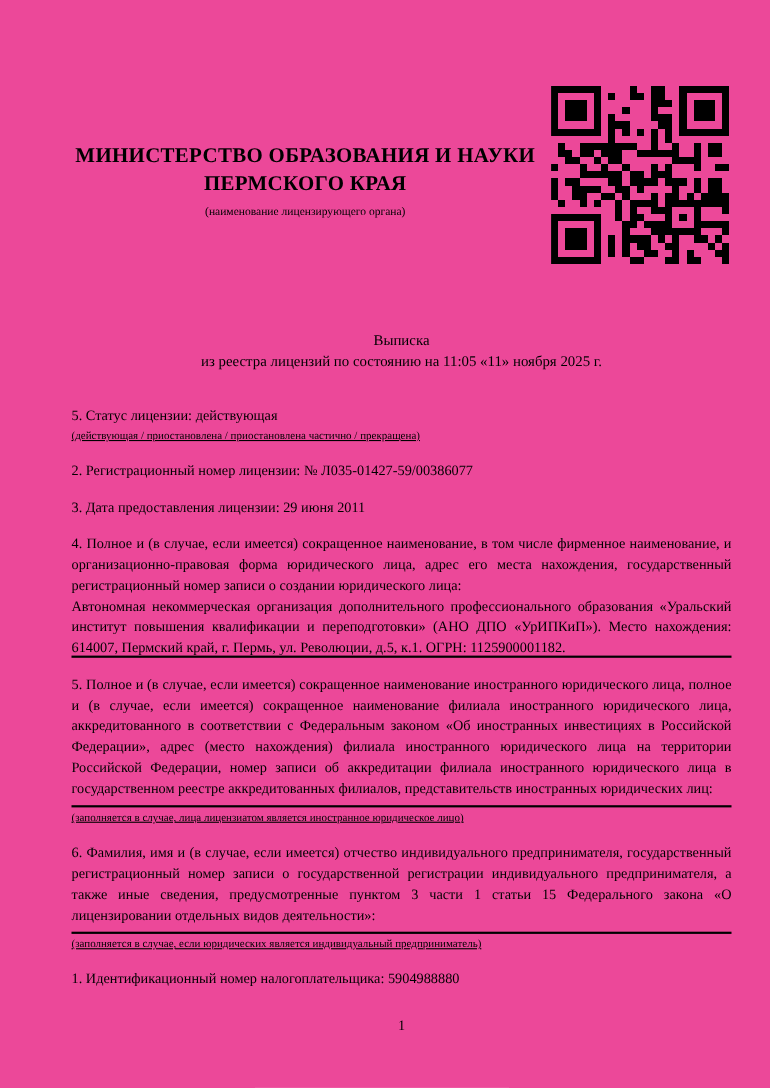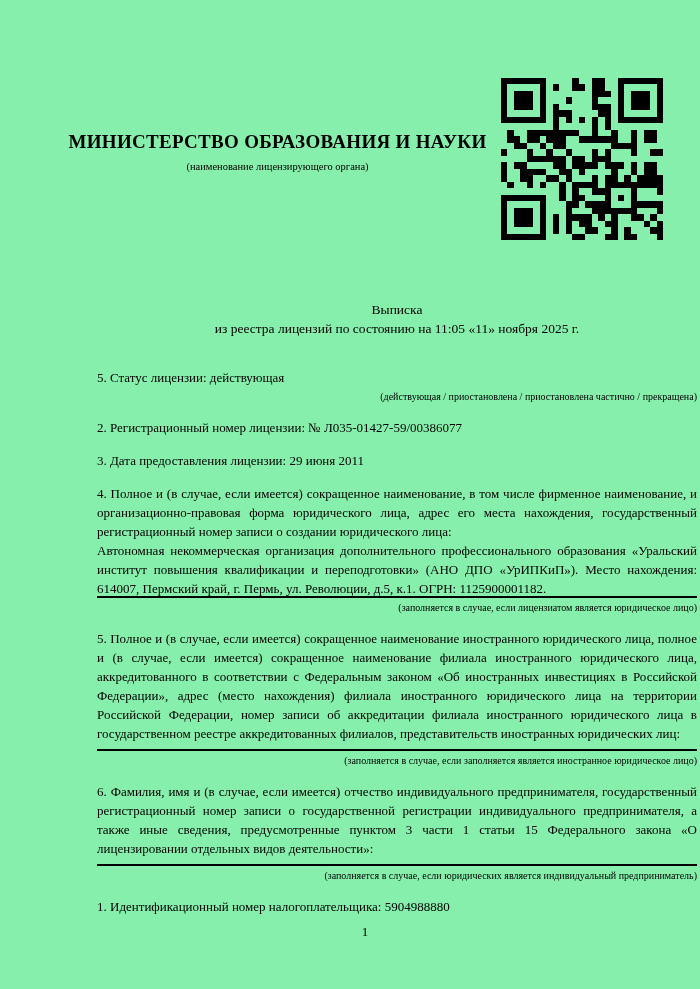--- a/index.html
+++ b/index.html
@@ -1,45 +1,45 @@
 <!DOCTYPE html>
 <html lang="ru"><head>
 <meta charset="utf-8">
 <style>
   html,body{margin:0;padding:0;background:#ffffff;}
   .page{
     position:relative;
     width:700px;height:989px;
-    background:#86efac;
+    background:#ec4899;
     color:#000;
     font-family:"Liberation Serif", serif;
     overflow:hidden;
   }
   
   .header{
     position:absolute;left:65px;top:129px;width:425px;
     text-align:center;
   }
   .org-name{font-weight:700;font-size:19px;line-height:26px;letter-spacing:.3px;}
   .org-caption{font-size:10.5px;line-height:13px;margin-top:5px;}
   
   .qr{position:absolute;left:501px;top:78px;width:162px;height:162px;}
   .qr svg{display:block;}
   
   .content{
     position:absolute;left:65px;top:300px;width:600px;
-    font-size:13px;line-height:19px;margin-left:32px;
+    font-size:13px;line-height:19px;
   }
   .doc-title{text-align:center;font-size:13.5px;margin-bottom:30px;}
   .item{margin-bottom:14px;}
   .item-text{text-align:justify;}
   .blank-line{height:8px;}
   .rule{border-top:2px solid #000;height:0;line-height:0;margin-top:-2px;}
   .item-caption{
-    text-align:right;font-size:10px;line-height:15px;margin-top:2px;
+    text-align:left;font-size:10px;line-height:15px;margin-top:2px;text-decoration:underline;
   }
   .page-number{
     position:absolute;left:65px;top:924px;width:600px;
     text-align:center;font-size:13px;
   }
 </style>
 </head>
 <body>
 
 <div class="page">
@@ -357,20 +357,21 @@
         <rect x="110.16" y="155.52" width="6.48" height="6.48"></rect>
         <rect x="123.12" y="155.52" width="6.48" height="6.48"></rect>
         <rect x="129.60" y="155.52" width="6.48" height="6.48"></rect>
         <rect x="155.52" y="155.52" width="6.48" height="6.48"></rect>
       </svg>
     </div>
 
   <div class="header">
     <div class="org-name">
       <div>МИНИСТЕРСТВО ОБРАЗОВАНИЯ И НАУКИ</div>
+      <div>ПЕРМСКОГО КРАЯ</div>
     </div>
     <div class="org-caption">(наименование лицензирующего органа)</div>
   </div>
 
   <div class="content">
     <div class="doc-title">
       <div>Выписка</div>
       <div>из реестра лицензий по состоянию на 11:05 «11» ноября 2025 г.</div>
     </div>
     <div id="items">
@@ -381,27 +382,26 @@
         <div class="item">
           <div class="item-text">2. Регистрационный номер лицензии: № Л035-01427-59/00386077</div>
         </div>
         <div class="item">
           <div class="item-text">3. Дата предоставления лицензии: 29 июня 2011</div>
         </div>
         <div class="item">
           <div class="item-text">4. Полное и (в случае, если имеется) сокращенное наименование, в том числе фирменное наименование, и организационно-правовая форма юридического лица, адрес его места нахождения, государственный регистрационный номер записи о создании юридического лица:</div>
           <div class="item-text">Автономная некоммерческая организация дополнительного профессионального образования «Уральский институт повышения квалификации и переподготовки» (АНО ДПО «УрИПКиП»). Место нахождения: 614007, Пермский край, г. Пермь, ул. Революции, д.5, к.1. ОГРН: 1125900001182.</div>
           <div class="rule"></div>
-          <div class="item-caption">(заполняется в случае, если лицензиатом является юридическое лицо)</div>
         </div>
         <div class="item">
           <div class="item-text">5. Полное и (в случае, если имеется) сокращенное наименование иностранного юридического лица, полное и (в случае, если имеется) сокращенное наименование филиала иностранного юридического лица, аккредитованного в соответствии с Федеральным законом «Об иностранных инвестициях в Российской Федерации», адрес (место нахождения) филиала иностранного юридического лица на территории Российской Федерации, номер записи об аккредитации филиала иностранного юридического лица в государственном реестре аккредитованных филиалов, представительств иностранных юридических лиц:</div>
           <div class="blank-line"></div>
           <div class="rule"></div>
-          <div class="item-caption">(заполняется в случае, если заполняется является иностранное юридическое лицо)</div>
+          <div class="item-caption">(заполняется в случае, лица лицензиатом является иностранное юридическое лицо)</div>
         </div>
         <div class="item">
           <div class="item-text">6. Фамилия, имя и (в случае, если имеется) отчество индивидуального предпринимателя, государственный регистрационный номер записи о государственной регистрации индивидуального предпринимателя, а также иные сведения, предусмотренные пунктом 3 части 1 статьи 15 Федерального закона «О лицензировании отдельных видов деятельности»:</div>
           <div class="blank-line"></div>
           <div class="rule"></div>
           <div class="item-caption">(заполняется в случае, если юридических является индивидуальный предприниматель)</div>
         </div>
         <div class="item">
           <div class="item-text">1. Идентификационный номер налогоплательщика: 5904988880</div>
         </div>

